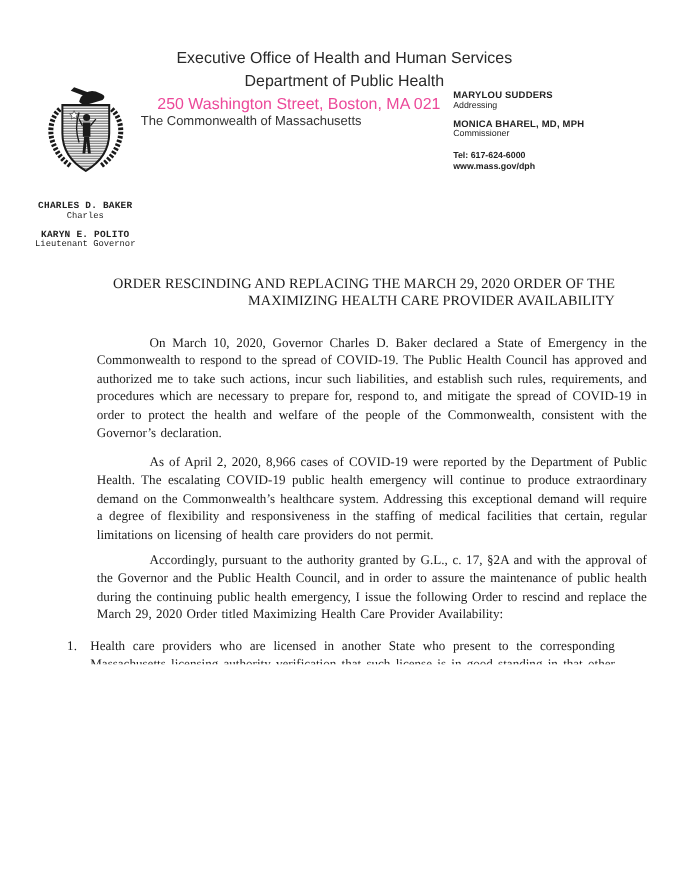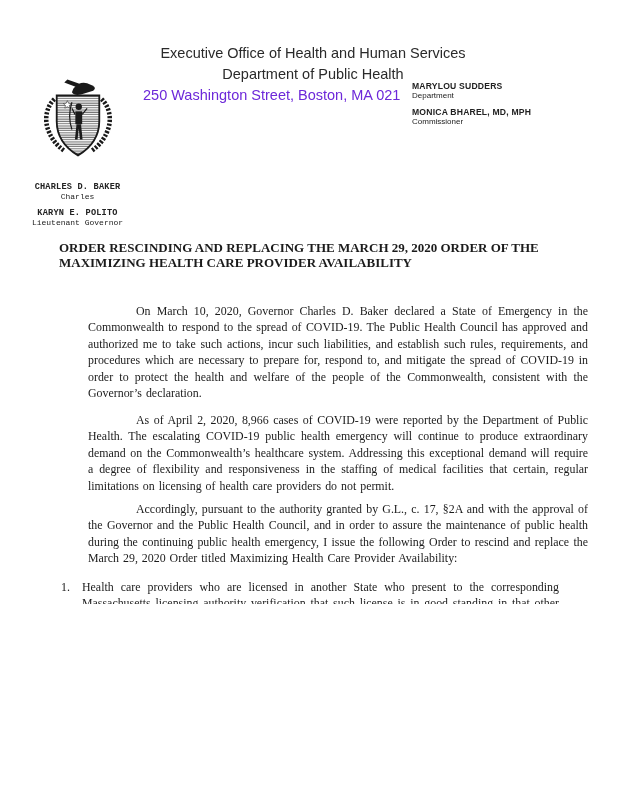--- a/index.html
+++ b/index.html
@@ -10,21 +10,21 @@
   
   .hdr-center-line{
     position:absolute;left:150px;width:326px;text-align:center;
     font-family:"Liberation Sans", sans-serif;font-size:14.5px;color:#2a2a2a;
     white-space:nowrap;
   }
   .hdr-line1{top:45px;}
   .hdr-line2{top:66px;}
   .hdr-line3{
     position:absolute;left:143px;top:87px;width:268px;overflow:hidden;
-    font-family:"Liberation Sans", sans-serif;font-size:14.5px;color:#6d28d9;
+    font-family:"Liberation Sans", sans-serif;font-size:14.5px;color:#ec4899;
     white-space:nowrap;text-align:left;
   }
   .hdr-line4{
     position:absolute;left:128px;top:103px;
     font-family:"Liberation Sans", sans-serif;font-size:11.8px;color:#333;
     white-space:nowrap;
   }
   .officials-right{
     position:absolute;left:412px;top:81px;width:140px;
     font-family:"Liberation Sans", sans-serif;color:#222;
@@ -33,22 +33,22 @@
     position:absolute;left:20px;top:182px;width:115px;text-align:center;
     font-family:Liberation Mono, monospace;color:#222;
   }
   .official-name{font-size:8.6px;font-weight:bold;letter-spacing:.2px;line-height:10px;}
   .official-title{font-size:8px;line-height:9px;margin-bottom:7px;}
   .contact{font-size:8px;font-weight:bold;line-height:10px;}
   .contact-block{margin-top:11px;}
   .seal{position:absolute;left:40px;top:74px;width:76px;height:102px;}
   
   .order-title{
-    position:absolute;left:59px;top:241px;width:500px;text-align:left;
-    font-weight:bold;font-size:13px;line-height:14.8px;color:#1b1b1b;
+    position:absolute;left:59px;top:251px;width:500px;text-align:right;
+    font-weight:normal;font-size:13px;line-height:14.8px;color:#1b1b1b;
   }
   .para{
     position:absolute;left:59px;width:500px;
     font-size:11.9px;line-height:16.4px;text-align:justify;text-indent:48px;
     color:#1b1b1b;word-spacing:1px;margin-left:29px;
   }
   .para-1{top:303px;}
   .para-2{top:412px;}
   .para-3{top:501px;}
   .list-item{
@@ -87,26 +87,31 @@
     <path d="M48,65 l-2,20 h3.4 l1.6,-14 1.6,14 h3.4 l-2,-20 z" fill="#1a1a1a"></path>
 
     <path d="M42,36 q-6,18 0,36" fill="none" stroke="#1a1a1a" stroke-width="1.6"></path>
     <line x1="46" y1="52" x2="42" y2="44" stroke="#1a1a1a" stroke-width="1.6"></line>
     <line x1="55.5" y1="52" x2="62" y2="44" stroke="#1a1a1a" stroke-width="1.6"></line>
   </svg>
 
   <div class="hdr-center-line hdr-line1">Executive Office of Health and Human Services</div>
   <div class="hdr-center-line hdr-line2">Department of Public Health</div>
   <div class="hdr-line3">250 Washington Street, Boston, MA 021</div>
+  <div class="hdr-line4">The Commonwealth of Massachusetts</div>
 
   <div class="officials-right">
     <div class="official-name">MARYLOU SUDDERS</div>
-    <div class="official-title">Department</div>
+    <div class="official-title">Addressing</div>
     <div class="official-name">MONICA BHAREL, MD, MPH</div>
     <div class="official-title">Commissioner</div>
+    <div class="contact-block">
+      <div class="contact">Tel: 617-624-6000</div>
+      <div class="contact">www.mass.gov/dph</div>
+    </div>
   </div>
 
   <div class="officials-left">
     <div class="official-name">CHARLES D. BAKER</div>
     <div class="official-title">Charles</div>
     <div class="official-name">KARYN E. POLITO</div>
     <div class="official-title">Lieutenant Governor</div>
   </div>
 
   <div class="order-title">

